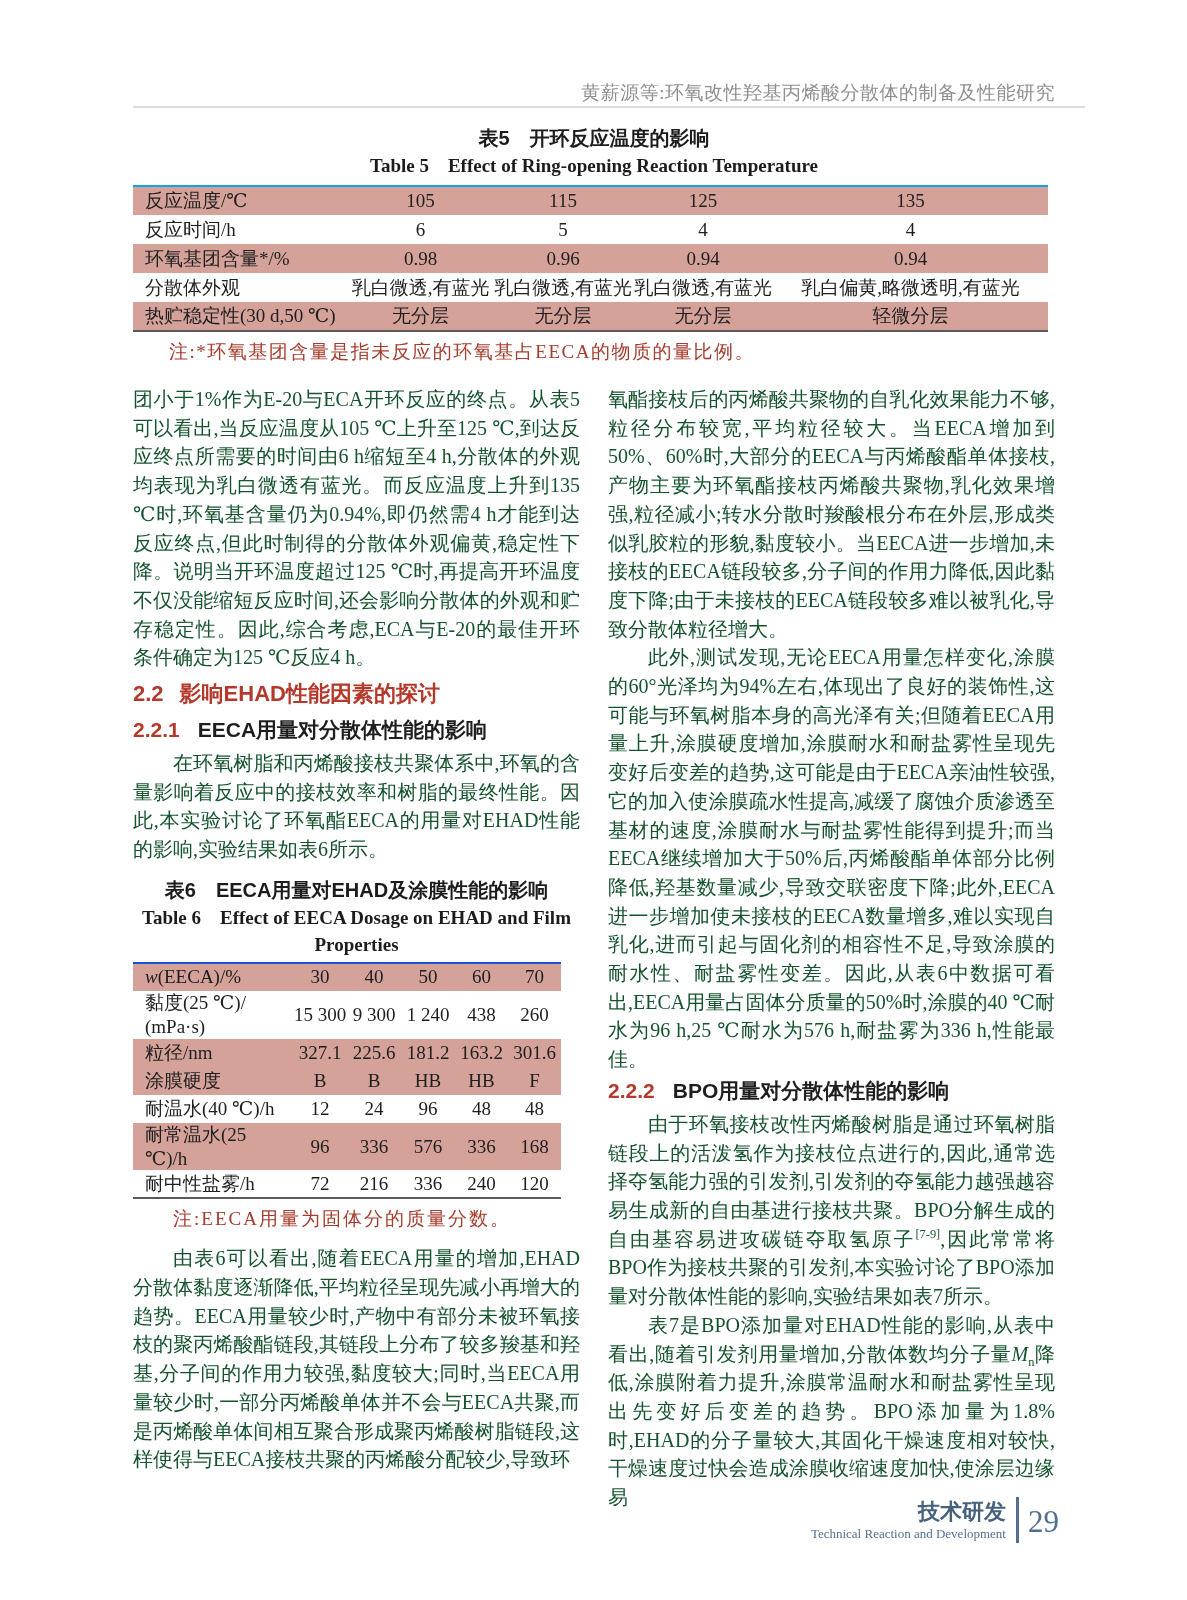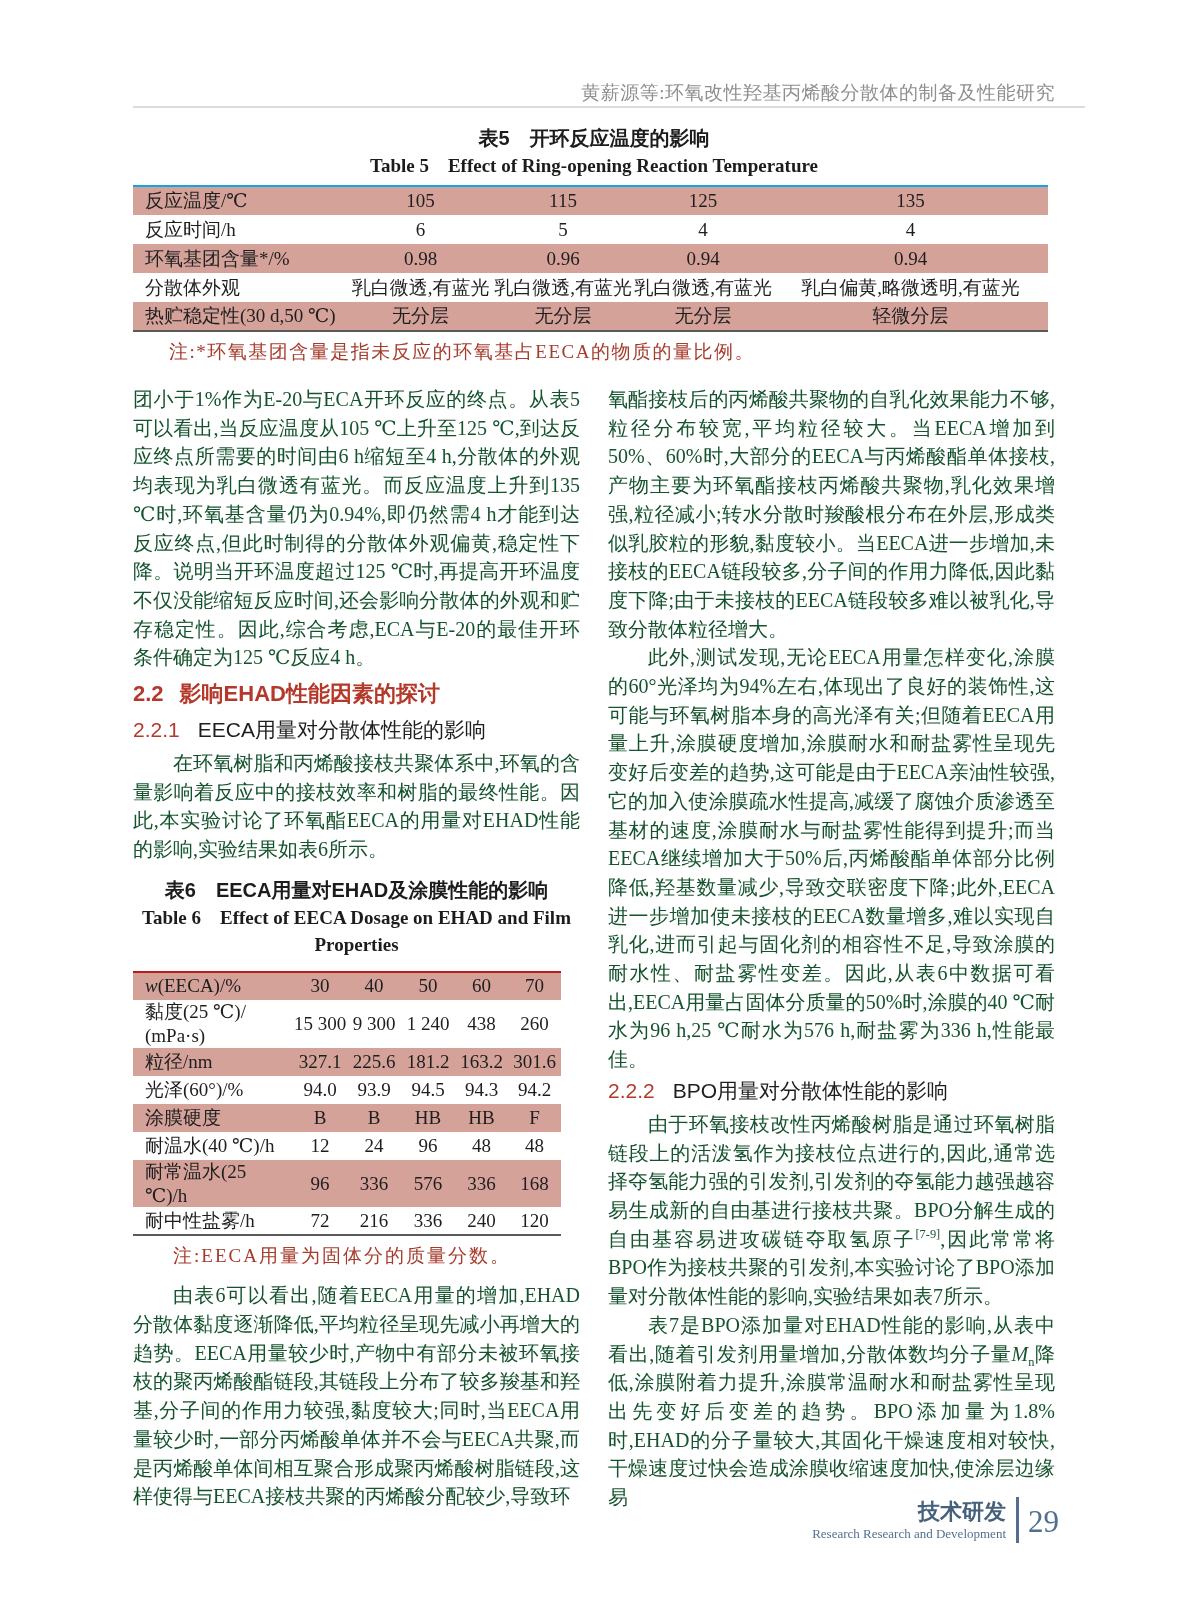--- a/index.html
+++ b/index.html
@@ -23,21 +23,21 @@
   .tbl-title-cn {
     text-align:center; font-family:"Liberation Sans","DejaVu Sans",sans-serif;
     font-weight:bold; font-size:20px; color:#1c1c1c; white-space:pre-wrap; line-height:28px;
   }
   .tbl-title-en {
     text-align:center; font-weight:bold; font-size:19px; color:#1c1c1c;
     white-space:pre-wrap; line-height:27px;
   }
   table { border-collapse:collapse; table-layout:fixed; }
   .t5 { width:915px; margin-top:6px; border-top:2px solid #0ea5e9; border-bottom:2px solid #5a5a5a; }
-  .t6 { width:428px; margin-top:13px; border-top:2px solid #b91c1c; border-bottom:2px solid #5a5a5a; }
+  .t6 { width:428px; margin-top:4px; border-top:2px solid #1d4ed8; border-bottom:2px solid #5a5a5a; }
   td { font-size:19px; text-align:center; vertical-align:middle; line-height:1.25; color:#1e1e1e; }
   .t5 td { height:29px; }
   .t6 td { height:28px; }
   .t6 tr.tall td { height:48px; }
   td.lbl { text-align:left; padding-left:12px; }
   tr.pink { background:#d5a29a; }
   tr.white { background:#ffffff; }
   .tbl-note {
     margin-top:7px; font-size:19px; color:#a63c2d; letter-spacing:1.5px; padding-left:36px;
   }
@@ -48,21 +48,21 @@
     font-size:20px; line-height:28.7px; text-align:justify; text-justify:inter-ideograph;
     color:#14532d;
   }
   p.indent { text-indent:2em; }
   .h-sec {
     font-family:"Liberation Sans","DejaVu Sans",sans-serif; font-weight:bold;
     font-size:22px; color:#b5392b; margin:7px 0 6px; line-height:30px;
   }
   .h-sec .num { margin-right:16px;margin-top:27px; }
   .h-sub {
-    font-family:"Liberation Sans","DejaVu Sans",sans-serif; font-weight:normal;
+    font-family:"Liberation Sans","DejaVu Sans",sans-serif; font-weight:bold;
     font-size:21px; color:#1e1e1e; margin:2px 0 5px; line-height:29px;
   }
   .h-sub .num { color:#b5392b; margin-right:18px; }
   .t6-block { margin-top:12px; margin-bottom:10px; }
   .t6-block .tbl-note { padding-left:40px; margin-bottom:12px; letter-spacing:2px; }
   sup.ref { vertical-align:super; font-size:0.62em; line-height:0; }
   sub.sub { vertical-align:sub; font-size:0.62em; line-height:0; }
   i.var { font-style:italic; }
   
   .footer {
@@ -182,28 +182,20 @@
               <td>260</td>
             </tr>
             <tr class="pink">
               <td class="lbl">粒径/nm</td>
               <td>327.1</td>
               <td>225.6</td>
               <td>181.2</td>
               <td>163.2</td>
               <td>301.6</td>
             </tr>
-            <tr class="white">
-              <td class="lbl">光泽(60°)/%</td>
-              <td>94.0</td>
-              <td>93.9</td>
-              <td>94.5</td>
-              <td>94.3</td>
-              <td>94.2</td>
-            </tr>
             <tr class="pink">
               <td class="lbl">涂膜硬度</td>
               <td>B</td>
               <td>B</td>
               <td>HB</td>
               <td>HB</td>
               <td>F</td>
             </tr>
             <tr class="white">
               <td class="lbl">耐温水(40 ℃)/h</td>
@@ -247,19 +239,19 @@
 
         <p class="body indent"><span>表7是BPO添加量对EHAD性能的影响,从表中看出,随着引发剂用量增加,分散体数均分子量</span><i class="var">M</i><sub class="sub">n</sub><span>降低,涂膜附着力提升,涂膜常温耐水和耐盐雾性呈现出先变好后变差的趋势。BPO添加量为1.8%时,EHAD的分子量较大,其固化干燥速度相对较快,干燥速度过快会造成涂膜收缩速度加快,使涂层边缘易</span></p>
       </div>
 
     </div>
   </div>
 
   <div class="footer">
     <div class="footer-text">
       <div class="footer-cn">技术研发</div>
-      <div class="footer-en">Research Research and Development</div>
+      <div class="footer-en">Technical Reaction and Development</div>
     </div>
     <div class="footer-bar"></div>
     <div class="footer-page">29</div>
   </div>
 
 </div>
 
 </body></html>

